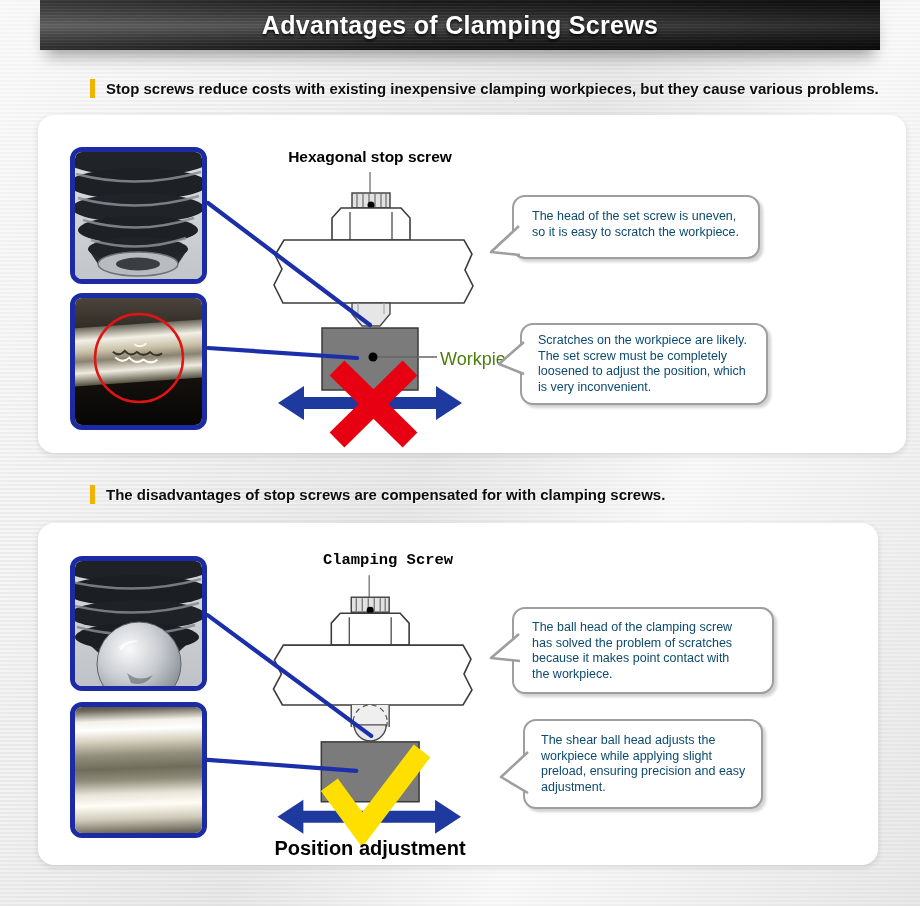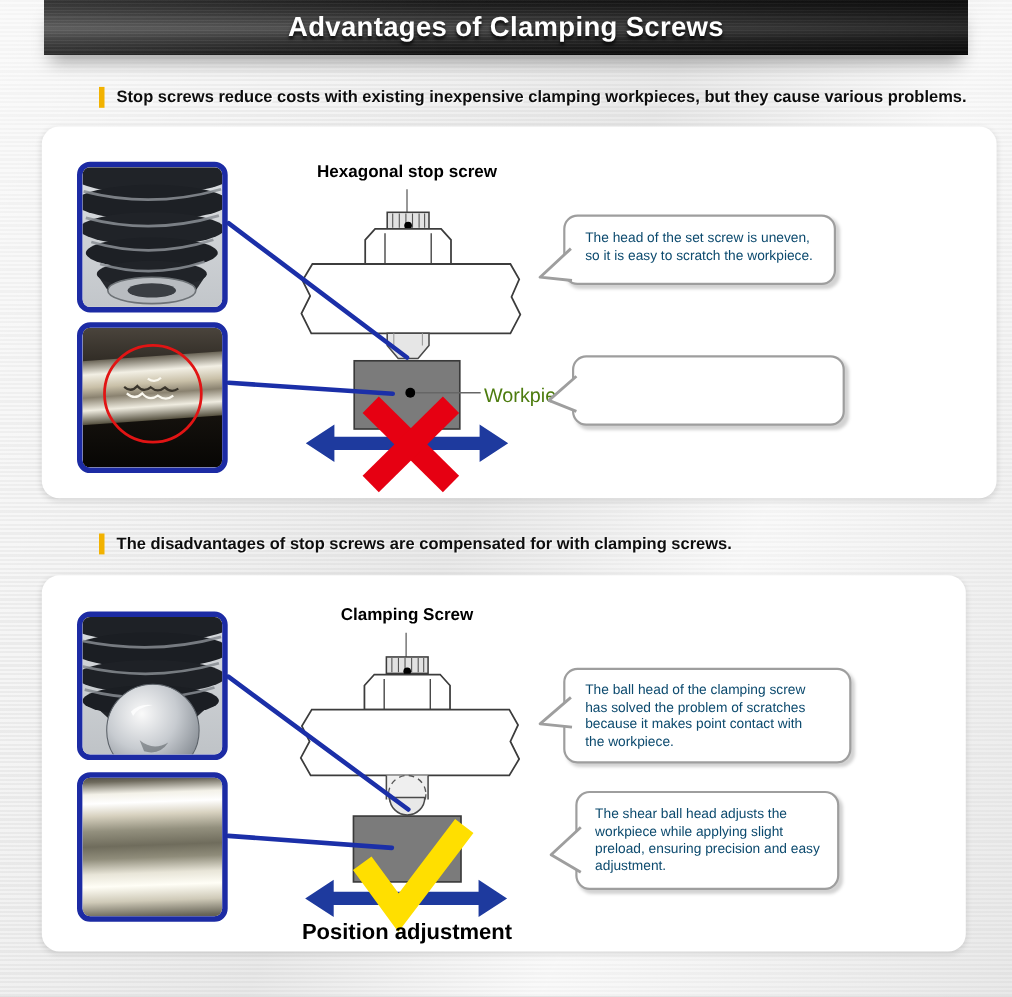--- a/index.html
+++ b/index.html
@@ -178,20 +178,21 @@
       <svg class="tail" style="left:-27px;top:26px;" width="34" height="36" viewBox="0 0 34 36">
         <path d="M32,3 L4,29 L33,32" fill="#fff" stroke="#9e9e9e" stroke-width="2.6" stroke-linejoin="round"></path>
       </svg>
       <p class="bubble-text">The head of the set screw is uneven, so it is easy to scratch the workpiece.</p>
     </div>
 
     <div class="bubble" style="left:482px;top:208px;width:248px;min-height:64px;padding:8px 8px 8px 16px;">
       <svg class="tail" style="left:-26px;top:14px;" width="30" height="40" viewBox="0 0 30 40">
         <path d="M28,3 L3,25 L28,35" fill="#fff" stroke="#9e9e9e" stroke-width="2.6" stroke-linejoin="round"></path>
       </svg>
+      <p class="bubble-text">Scratches on the workpiece are likely. The set screw must be completely loosened to adjust the position, which is very inconvenient.</p>
     </div>
   </div>
 
   <div class="section-heading" id="heading-2">
     <span class="heading-bar"></span>
     <span class="heading-text">The disadvantages of stop screws are compensated for with clamping screws.</span>
   </div>
 
   <div class="panel" id="panel-2">
 
@@ -282,21 +283,21 @@
               <stop offset=".94" stop-color="#6a675a"></stop>
             <stop offset="1" stop-color="#4a473d"></stop>
           </linearGradient>
         </defs>
         <g transform="rotate(-2 63 63)">
           <rect x="-8" y="-6" width="145" height="140" fill="url(#gD)"></rect>
         </g>
       </svg>
     </div>
 
-    <div class="diagram-title" style="left:332px;top:28px;">Clamping Screw</div>
+    <div class="diagram-title" style="left:350px;top:28px;font-family:Liberation Mono, monospace;">Clamping Screw</div>
     <div class="caption" style="left:332px;top:314px;">Position adjustment</div>
 
     <div class="bubble" style="left:474px;top:84px;width:262px;min-height:60px;padding:11px 24px 10px 18px;">
       <svg class="tail" style="left:-27px;top:22px;" width="34" height="34" viewBox="0 0 34 34">
         <path d="M32,3 L4,27 L33,30" fill="#fff" stroke="#9e9e9e" stroke-width="2.6" stroke-linejoin="round"></path>
       </svg>
       <p class="bubble-text">The ball head of the clamping screw has solved the problem of scratches because it makes point contact with the workpiece.</p>
     </div>
 
     <div class="bubble" style="left:485px;top:196px;width:240px;min-height:85px;padding:12px 8px 12px 16px;">

